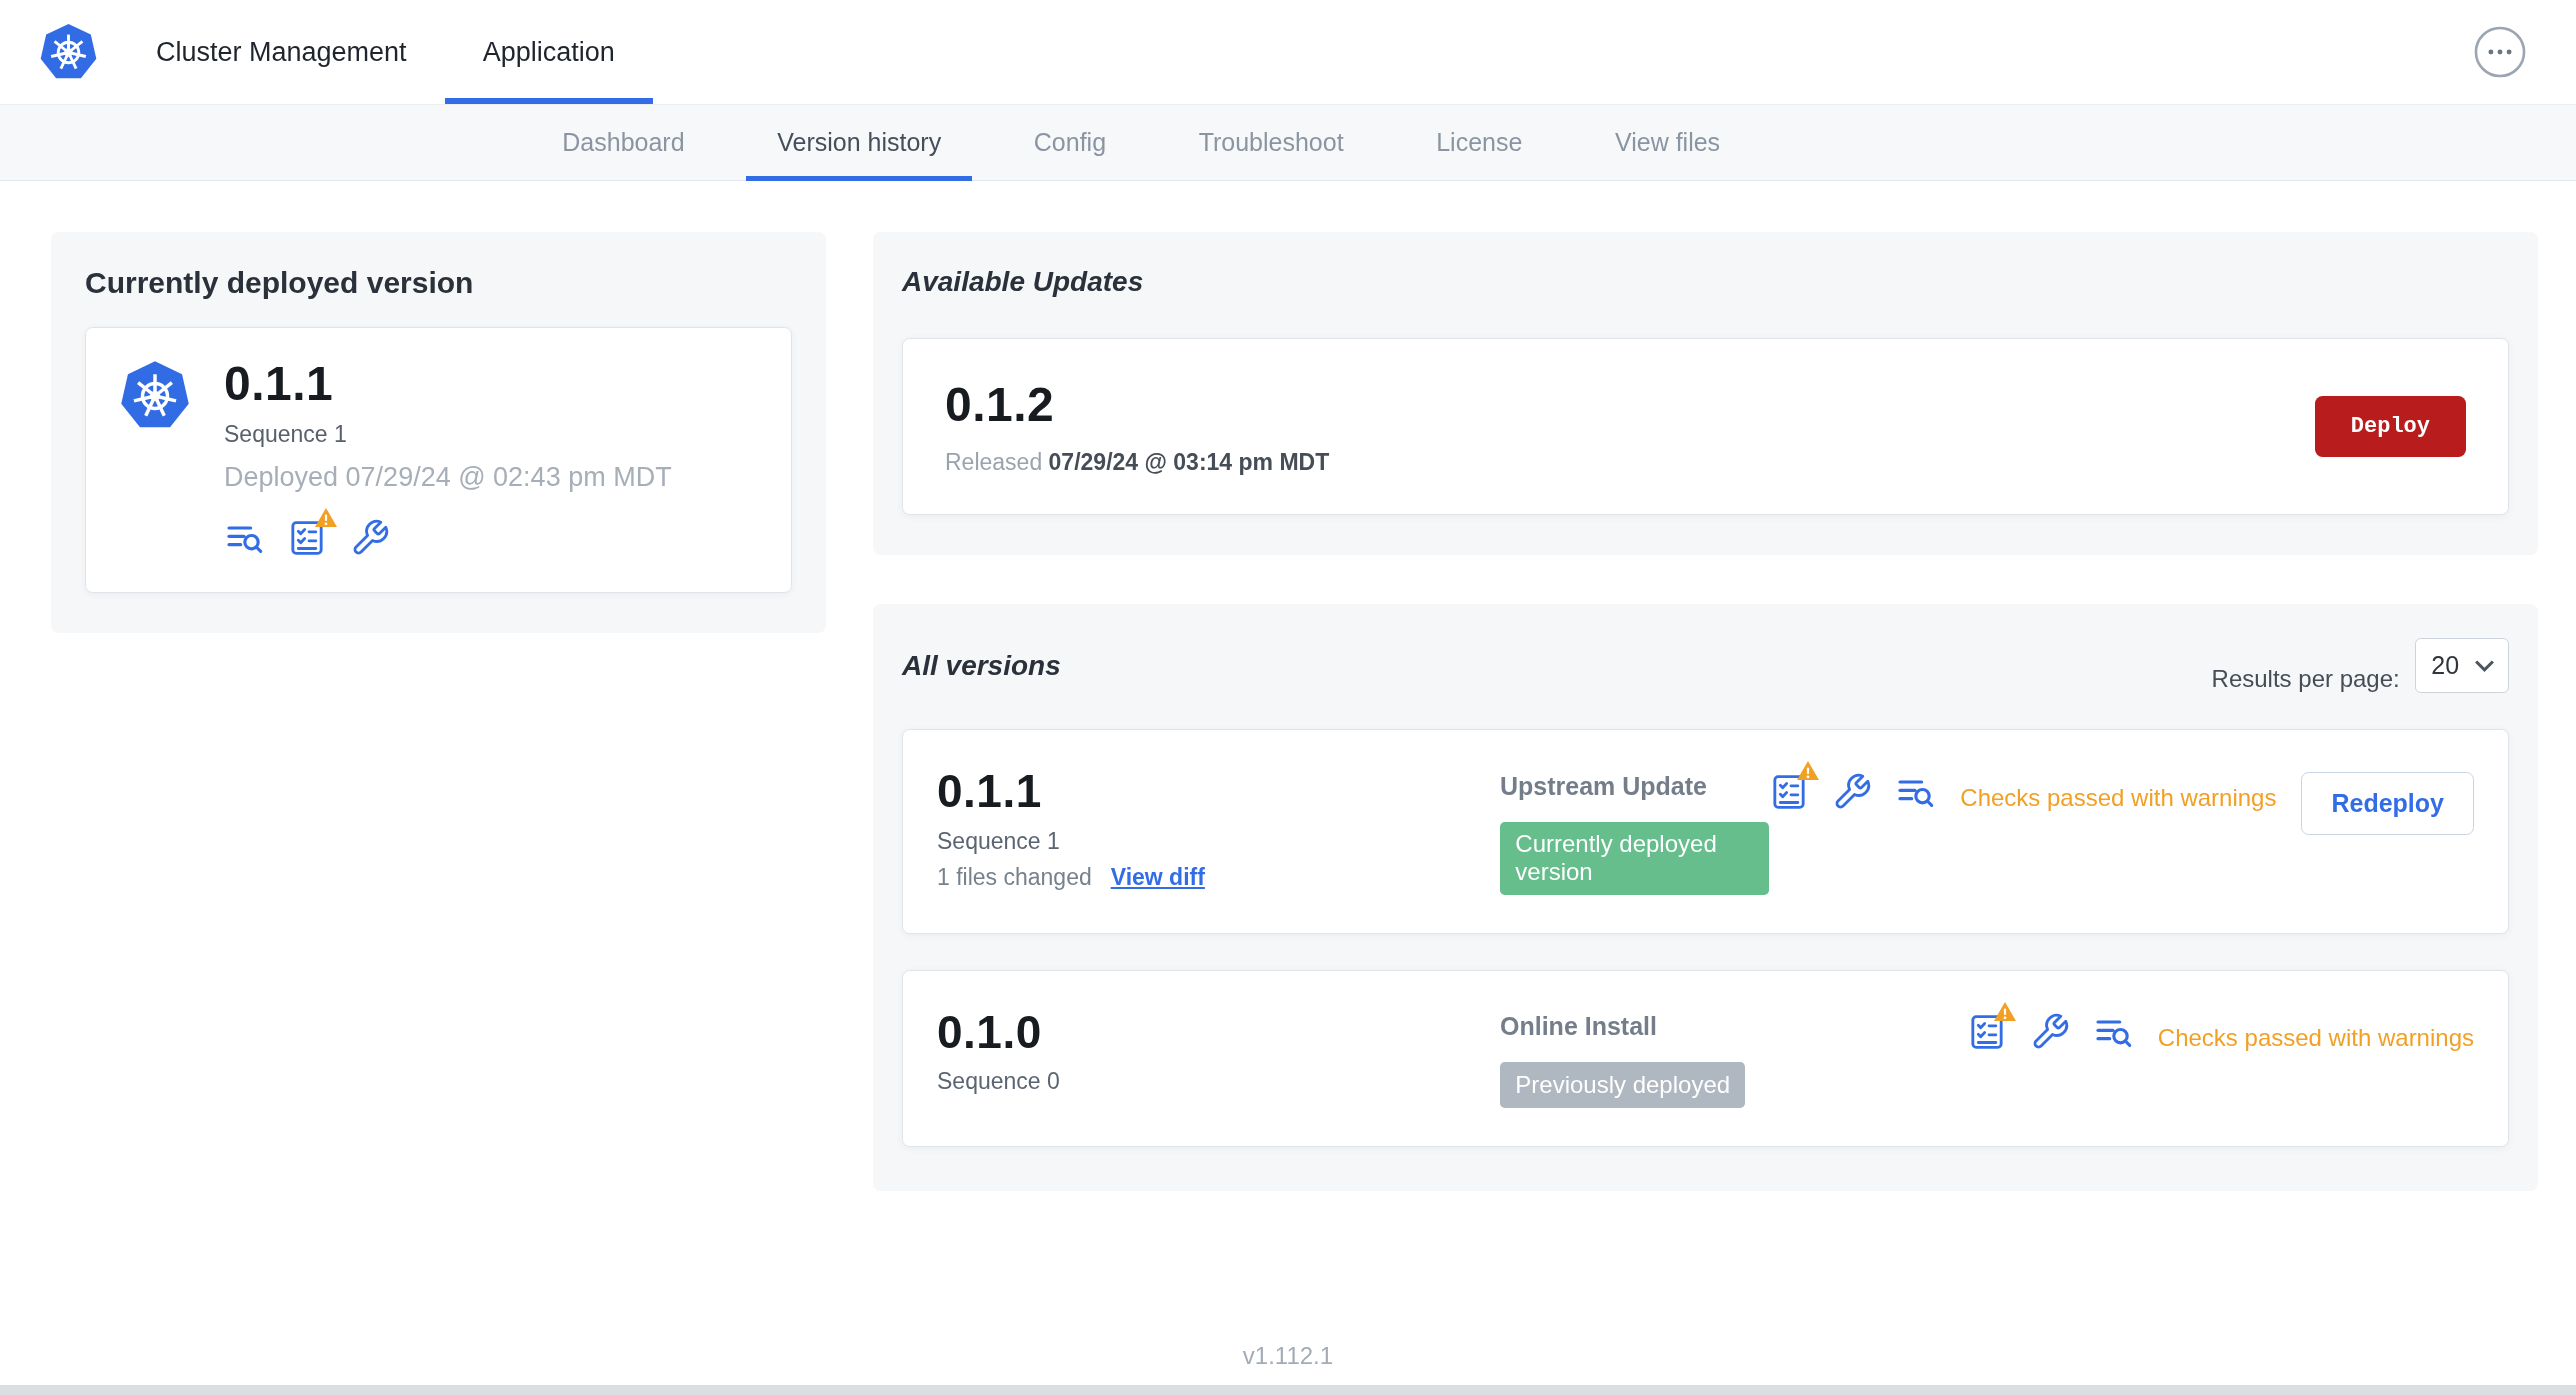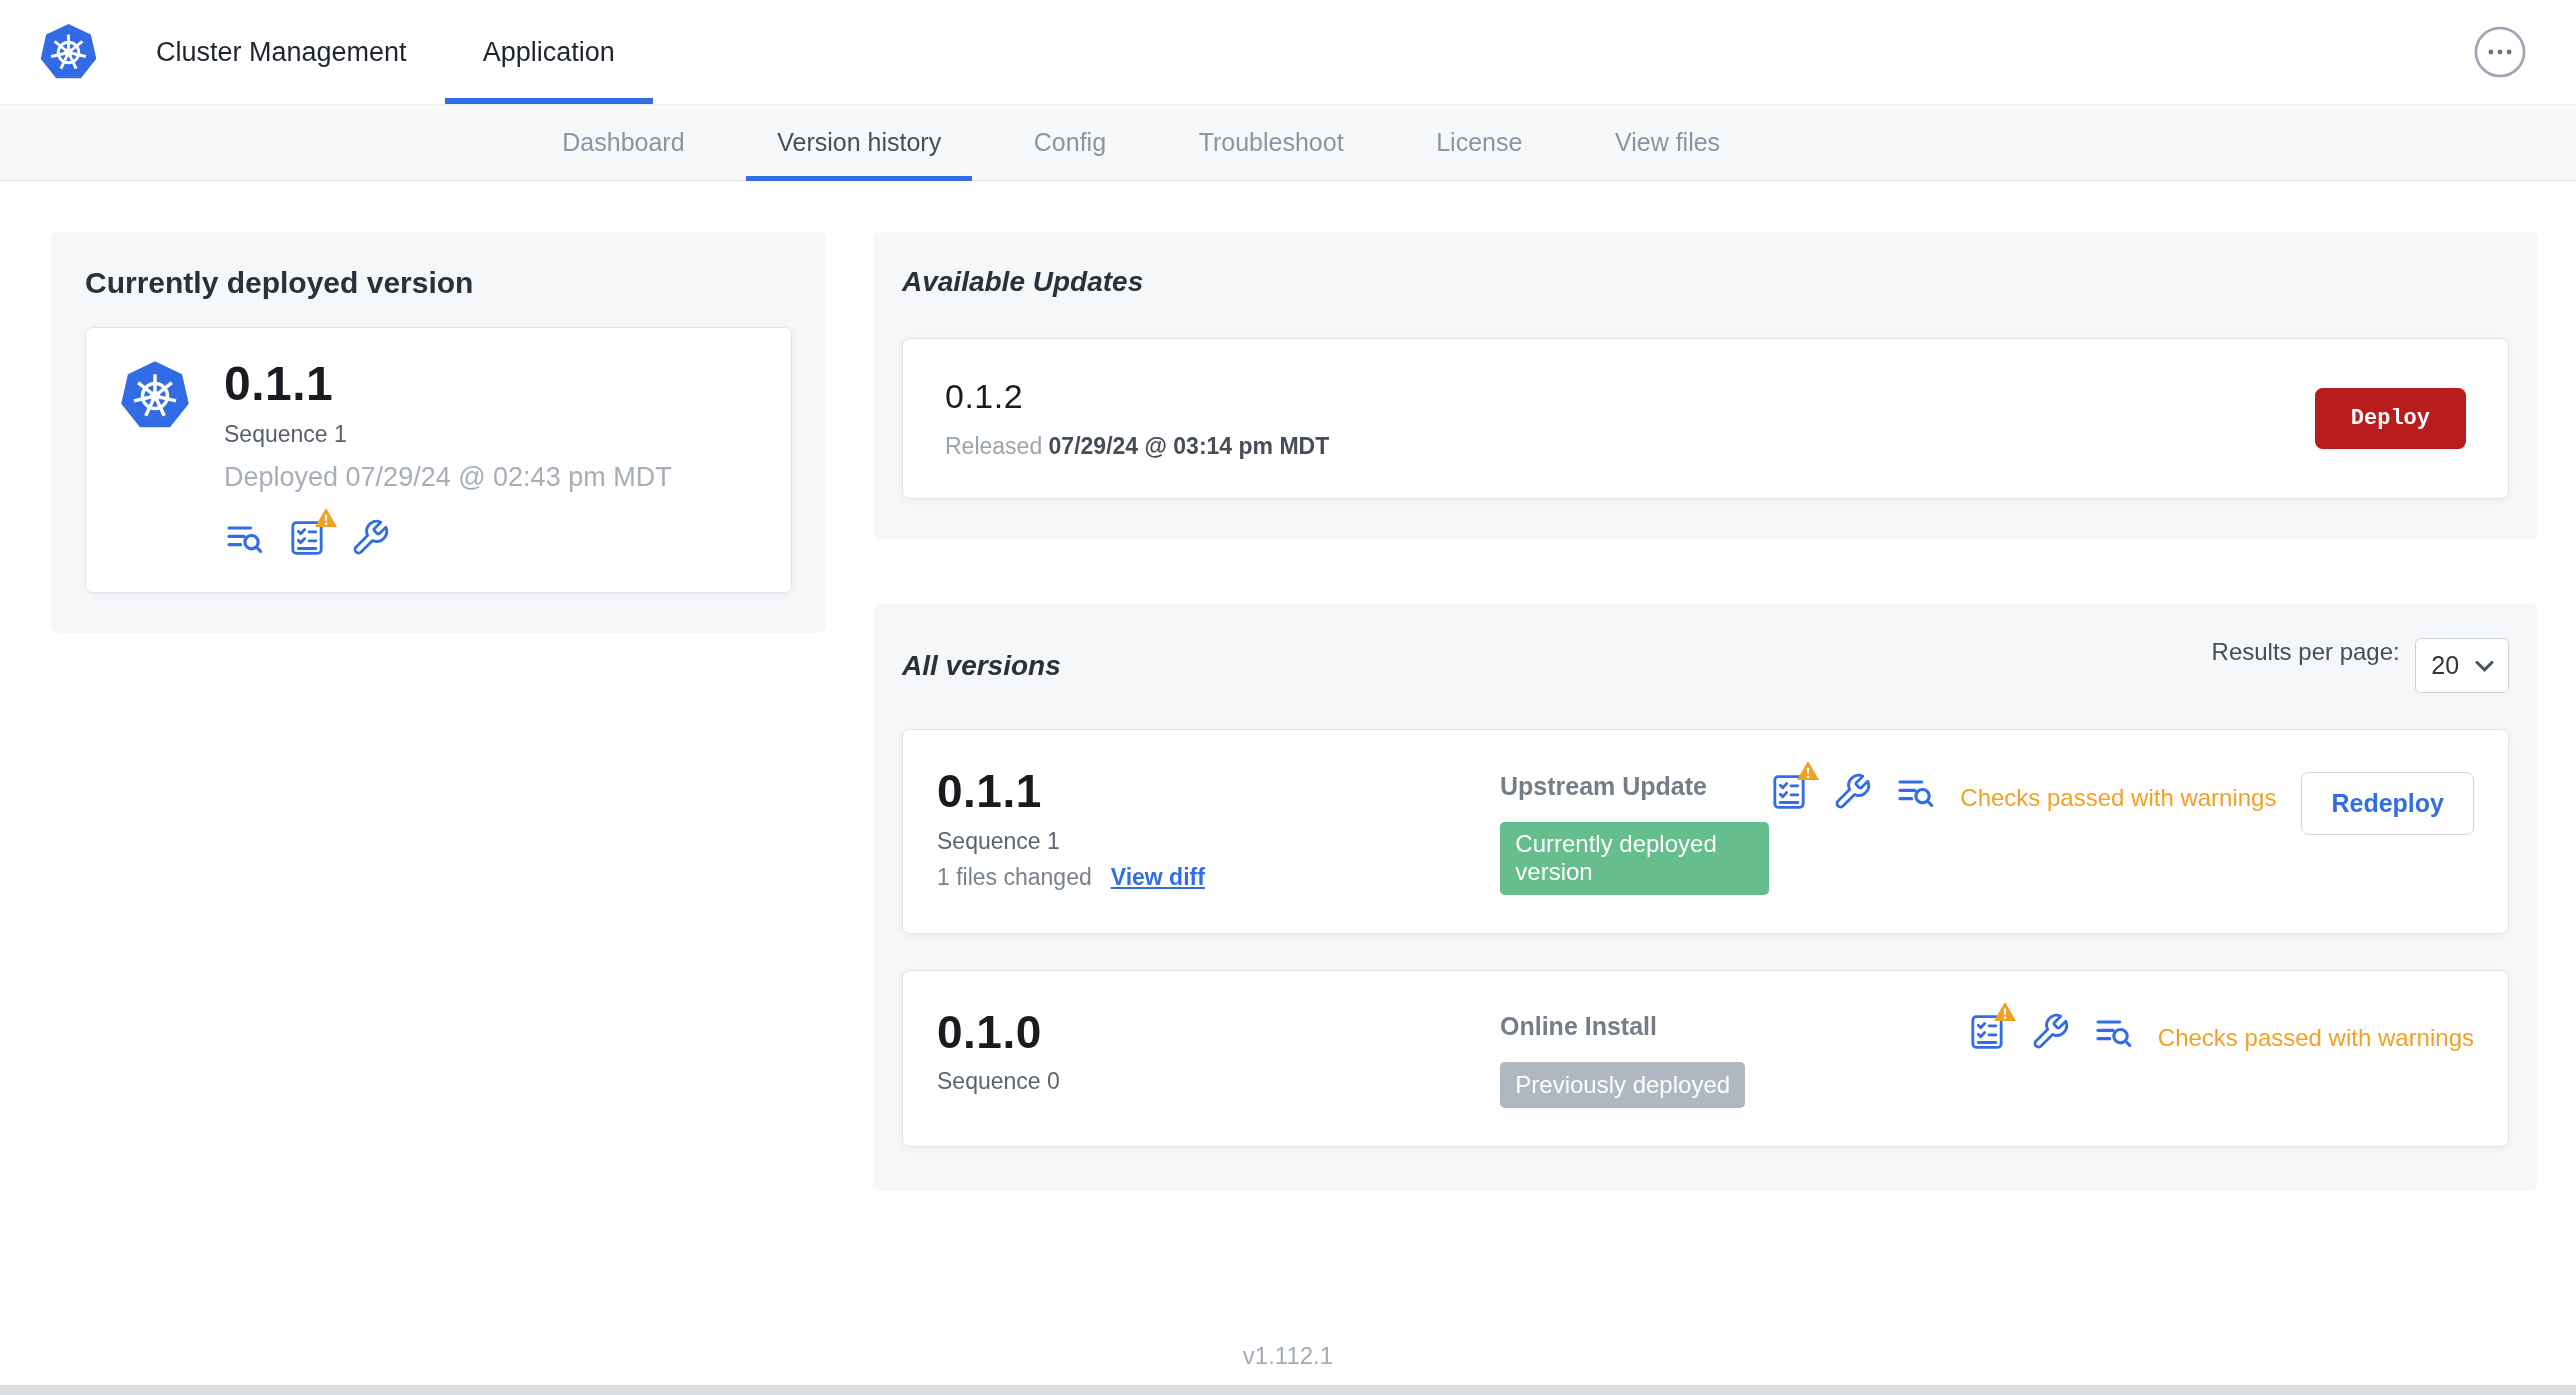--- a/index.html
+++ b/index.html
@@ -63,33 +63,33 @@
   .seq { font-size:23px; color:#58616b; margin-top:11.5px; }
   .deployed-date { font-size:27px; color:#a6aeb8; margin-top:14px; }
   .icon-row { display:flex; gap:23px; margin-top:25px; align-items:flex-end; }
   .ic { width:40px; height:40px; display:block; cursor:pointer; }
   .ic svg { width:100%; height:100%; display:block; }
 
   
   .card-updates { left:873px; top:232px; width:1665px; padding:34px 29px 40px; }
   .card-title { font-size:28px; font-weight:600; color:#2a313a;font-style:italic; }
   .update-row { margin-top:40px; padding:38px 42px; display:flex; align-items:center; justify-content:space-between; }
-  .ver-md { font-size:34px; font-weight:400; color:#181c21; letter-spacing:0.5px; }
+  .ver-md { font-size:48px; font-weight:700; color:#181c21; letter-spacing:0.5px; }
   .released { margin-top:17px; font-size:23px; color:#9aa3ad; }
   .released b { color:#454d57; font-weight:700; }
   .btn-deploy {
     background:#b91c1c; color:#fff; font-size:22px; font-weight:600;
     font-family:Liberation Mono, monospace;
     border:none; border-radius:7.6px; padding:18px 36px; cursor:pointer;
   }
 
   
   .card-versions { left:873px; top:604px; width:1665px; padding:34px 29px 44px; }
   .versions-head { display:flex; justify-content:space-between; align-items:center; }
-  .rpp { display:flex; align-items:flex-start; font-size:24px; color:#454d57; gap:15.3px; }
+  .rpp { display:flex; align-items:flex-end; font-size:24px; color:#454d57; gap:15.3px; }
   .select {
     background:#fff; border:1px solid #ccd3db; border-radius:5.7px;
     width:94px; height:55px; display:flex; align-items:center; justify-content:space-between;
     padding:0 13.4px 0 15.3px; font-size:25px; color:#2e353d; cursor:pointer;
   }
   .select svg { width:21px; height:13.4px; }
 
   .vrow { margin-top:36px; padding:34px 34px 38px; display:flex; align-items:flex-start; }
   .vrow-left { width:563px; }
   .ver-row { font-size:46px; font-weight:700; color:#181c21; letter-spacing:0.5px; }

